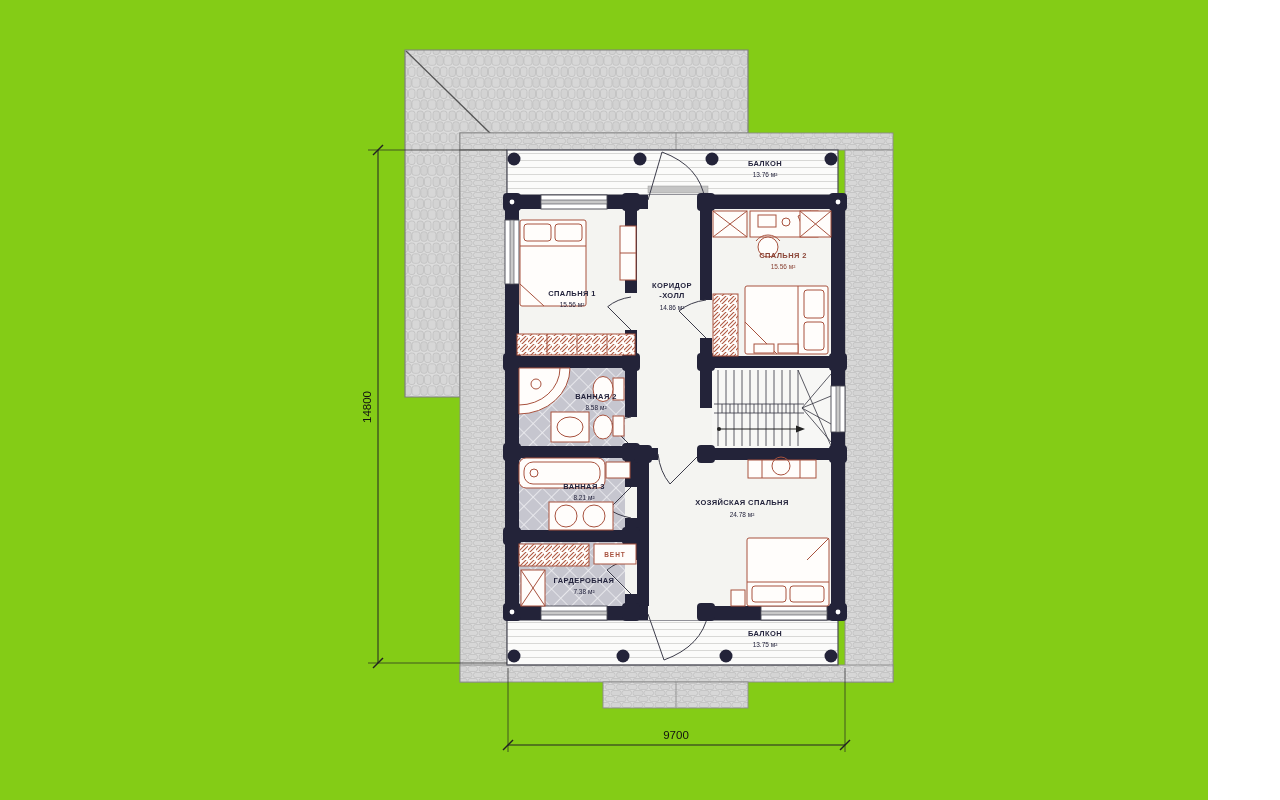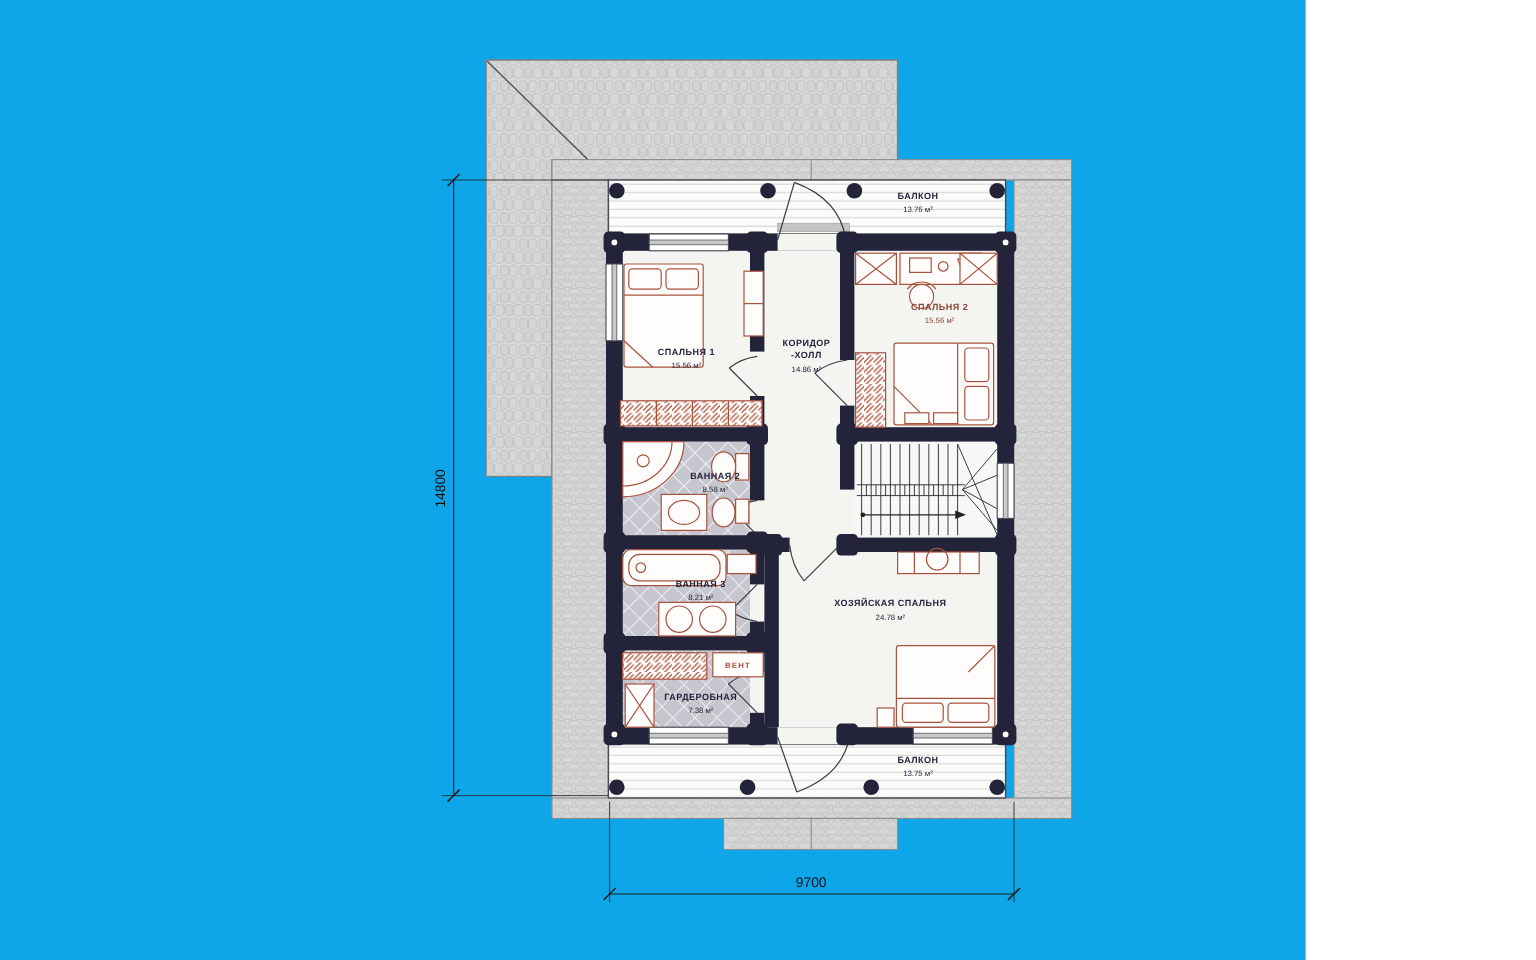--- a/index.html
+++ b/index.html
@@ -1,16 +1,16 @@
 <!DOCTYPE html>
 <html><head>
 <meta charset="utf-8">
 <style>
   html,body{margin:0;padding:0;background:#ffffff;}
-  .page{width:1088px;height:800px;position:relative;background:#0ea5e9;overflow:hidden;}
+  .page{width:1208px;height:800px;position:relative;background:#84cc16;overflow:hidden;}
   svg{display:block;}
   .lbl{font-family:"Liberation Sans",sans-serif;font-size:7.5px;font-weight:700;fill:#23233c;text-anchor:middle;letter-spacing:.4px;}
   .lbl-area{font-family:"Liberation Sans",sans-serif;font-size:6.5px;font-weight:400;fill:#23233c;text-anchor:middle;}
   .lbl-red{fill:#8a4436;}
   .vent-lbl{font-family:"Liberation Sans",sans-serif;font-size:6.5px;font-weight:700;fill:#a8523e;text-anchor:middle;letter-spacing:1px;}
   .dim{font-family:"Liberation Sans",sans-serif;font-size:11.5px;fill:#111;text-anchor:middle;}
   .wall{fill:#232339;}
   .fr{stroke:#a8523e;stroke-width:1;fill:#fffdfb;}
   .frl{stroke:#a8523e;stroke-width:1;fill:none;}
   .arc{stroke:#3c3c4a;stroke-width:1;fill:none;}

